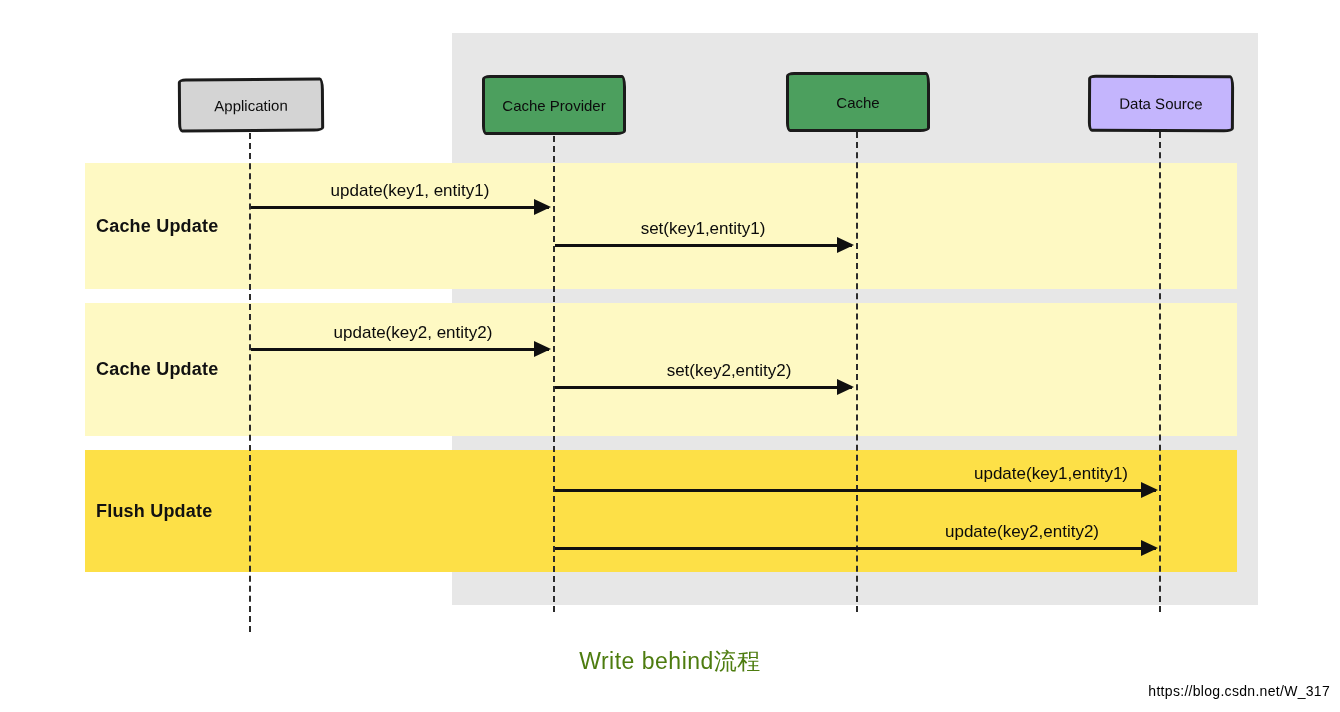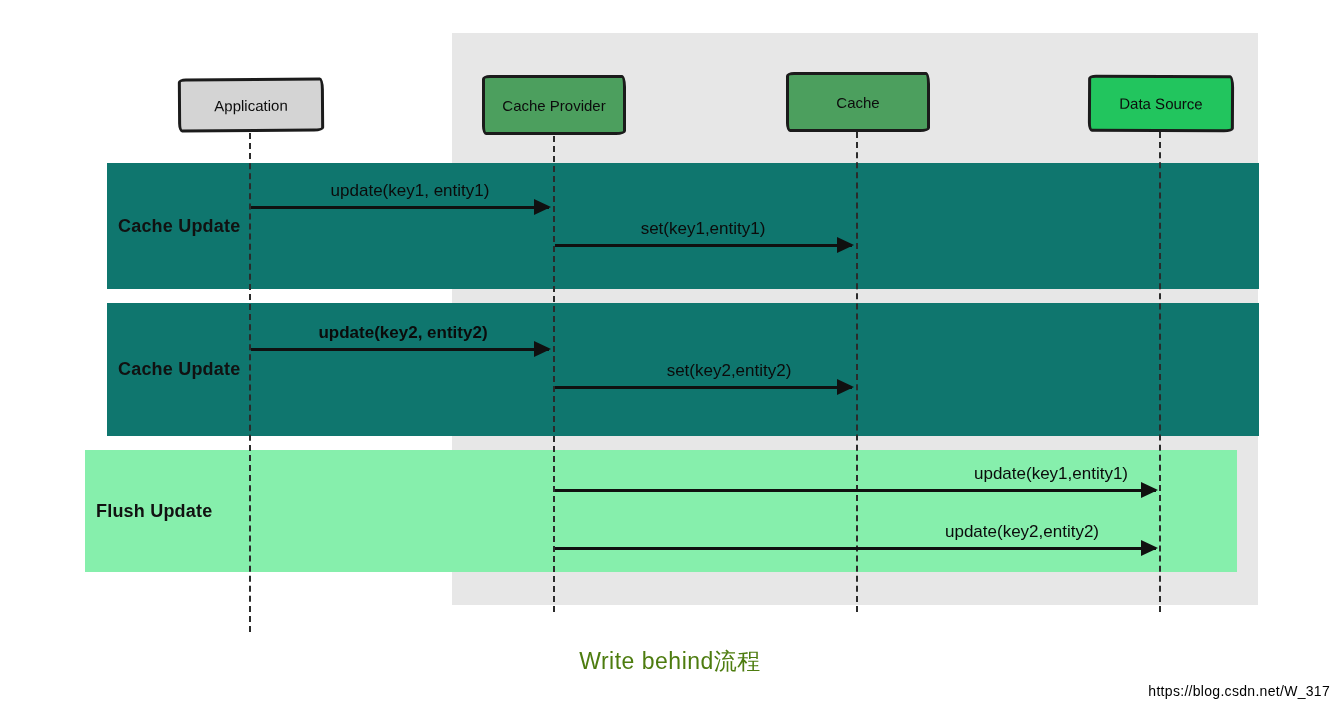--- a/index.html
+++ b/index.html
@@ -2,33 +2,33 @@
 <html><head>
 <meta charset="utf-8">
 <style>
   html,body{margin:0;padding:0;background:#fff;}
   body{font-family:"Liberation Sans", sans-serif;}
   .stage{position:relative;width:1340px;height:712px;background:#ffffff;overflow:hidden;}
 
   .backdrop{position:absolute;left:452px;top:33px;width:806px;height:572px;background:#e7e7e7;}
 
   .lane{position:absolute;left:85px;width:1152px;display:flex;align-items:center;}
-  .lane-green{background:#0f766e;margin-left:22px;}
-  .lane-purple{background:#86efac;}
+  .lane-green{background:#fef9c3;}
+  .lane-purple{background:#fde047;}
   .lane-label{font-size:18px;font-weight:bold;color:#111;padding-left:11px;letter-spacing:.2px;}
 
   .lifeline{position:absolute;width:0;border-left:2px dashed #2b2b2b;}
 
   .actor{position:absolute;display:flex;align-items:center;justify-content:center;
          border:3px solid #1b1b1b;box-sizing:border-box;
          border-radius:8px 4px 10px 4px / 4px 12px 4px 9px;
          font-size:15px;color:#0c0c0c;}
   .actor-gray{background:#d4d4d4;transform:rotate(-.4deg);}
   .actor-green{background:#4c9f5e;}
-  .actor-lightgreen{background:#22c55e;transform:rotate(.3deg);}
+  .actor-lightgreen{background:#c4b5fd;transform:rotate(.3deg);}
 
   .msg{position:absolute;}
   .msg .shaft{position:absolute;left:0;top:-1px;width:100%;height:3px;background:#101010;}
   .msg .head{position:absolute;right:-2px;top:-8px;width:0;height:0;
              border-top:8px solid transparent;border-bottom:8px solid transparent;
              border-left:17px solid #101010;}
   .msg .mlabel{position:absolute;bottom:6px;transform:translateX(-50%);
                white-space:nowrap;font-size:17px;color:#0b0b0b;}
 
   .caption{position:absolute;left:0;right:0;top:646px;text-align:center;
@@ -76,21 +76,21 @@
     <div class="head"></div>
   </div>
 
   <div class="msg" style="left:555px;top:245px;width:297px;">
     <div class="mlabel" style="left:148px;">set(key1,entity1)</div>
     <div class="shaft"></div>
     <div class="head"></div>
   </div>
 
   <div class="msg" style="left:251px;top:349px;width:298px;">
-    <div class="mlabel" style="left:152px;font-weight:bold;">update(key2, entity2)</div>
+    <div class="mlabel" style="left:162px;">update(key2, entity2)</div>
     <div class="shaft"></div>
     <div class="head"></div>
   </div>
 
   <div class="msg" style="left:555px;top:387px;width:297px;">
     <div class="mlabel" style="left:148px;margin-left:26px;">set(key2,entity2)</div>
     <div class="shaft"></div>
     <div class="head"></div>
   </div>
 

